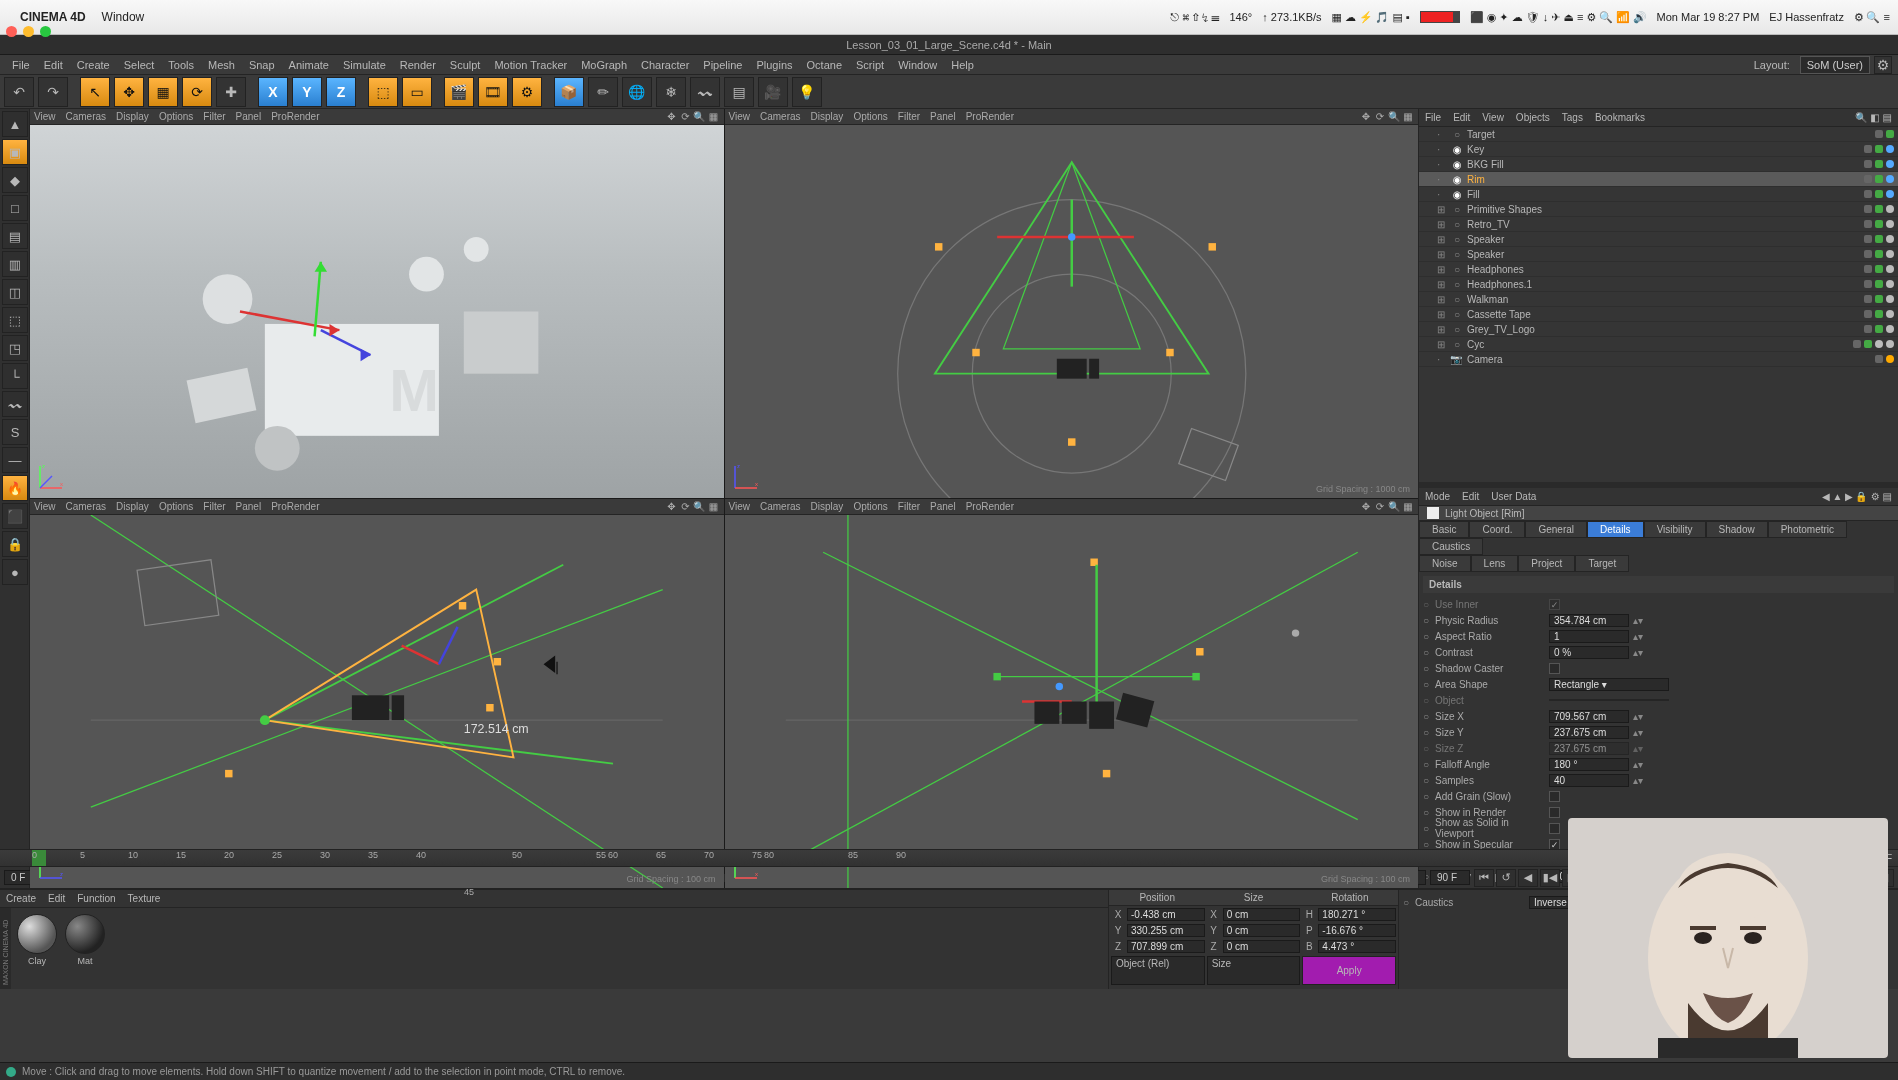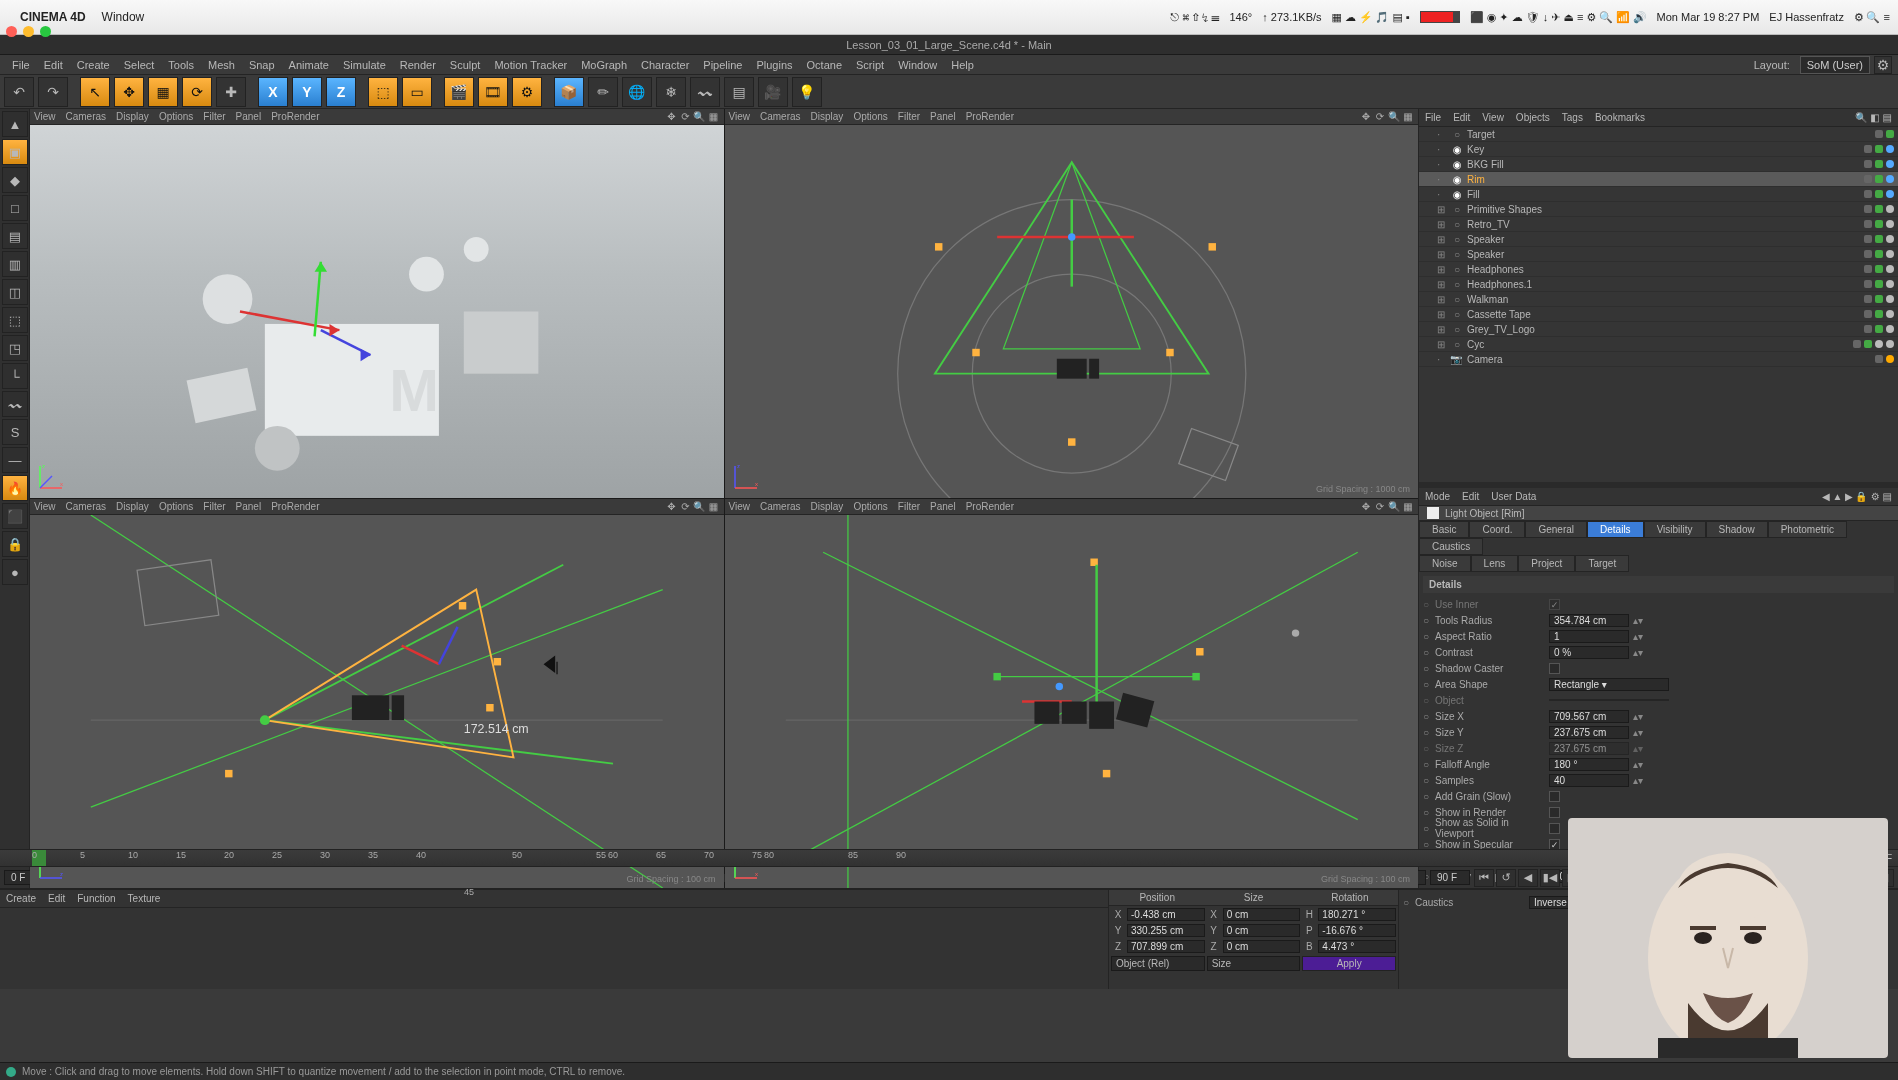--- a/index.html
+++ b/index.html
@@ -84,21 +84,21 @@
 .mat-ball { width: 40px; height: 40px; border-radius: 50%; background: radial-gradient(circle at 30% 30%, #ddd, #555 70%); border: 1px solid #222; }
 .mat-ball.dark { background: radial-gradient(circle at 30% 30%, #888, #222 70%); }
 .mat-name { font-size: 9px; }
 .coord-panel { display: flex; flex-direction: column; border-left: 1px solid #242424; }
 .coord-hdr { display: grid; grid-template-columns: 1fr 1fr 1fr; font-size: 10px; text-align: center; background: #3a3a3a; height: 16px; align-items: center; border-bottom: 1px solid #242424; }
 .coord-row { display: grid; grid-template-columns: 14px 1fr 14px 1fr 14px 1fr; height: 16px; align-items: center; font-size: 10px; gap: 2px; padding: 0 2px; }
 .coord-row .lbl { text-align: center; color: #aaa; }
 .coord-row .val { background: #2a2a2a; border: 1px solid #1a1a1a; padding: 0 3px; color: #ddd; }
 .coord-foot { display: grid; grid-template-columns: 1fr 1fr 1fr; gap: 2px; padding: 2px; }
 .coord-foot .dd { background: #2a2a2a; border: 1px solid #1a1a1a; padding: 1px 4px; font-size: 10px; }
-.coord-foot .apply { background: #4c1d95; border: 1px solid #222; text-align: center; padding: 1px; font-size: 10px; }
+.coord-foot .apply { background: #a21caf; border: 1px solid #222; text-align: center; padding: 8px; font-size: 10px; }
 .extra-attr { border-left: 1px solid #242424; padding: 4px; font-size: 10px; overflow: auto; }
 .webcam { position: absolute; right: 10px; bottom: 22px; width: 320px; height: 240px; background: #1a1a1a; border-radius: 4px; overflow: hidden; display:flex; align-items:center; justify-content:center; }
 .webcam svg { width: 100%; height: 100%; }
 .statusbar { position: absolute; bottom: 0; left: 0; right: 0; height: 18px; background: #2e2e2e; display: flex; align-items: center; padding: 0 6px; font-size: 10px; color: #999; border-top: 1px solid #1a1a1a; }
 .status-dot { width: 10px; height: 10px; border-radius: 50%; background: #3a8; margin-right: 6px; }
 .vp-render { background: linear-gradient(#d0d4d6 0%, #b8bdbf 40%, #9ea3a5 100%); }
 .battery-bar { display:inline-block; width:40px; height:12px; background:linear-gradient(90deg,#e22 0%,#e22 85%,#444 85%); border:1px solid #444; vertical-align:middle; }
 </style>
 </head>
 <body>
@@ -626,21 +626,21 @@
         </div>
       <div class="attr-body" id="attrbody">
         <div class="attr-section">Details</div>
       <div class="attr-row disabled">
             <span style="width:8px;color:#888">○</span>
             <span class="alabel">Use Inner</span>
             <span class="chk on"></span>
           </div>
           <div class="attr-row">
             <span style="width:8px;color:#888">○</span>
-            <span class="alabel">Tools Radius</span>
+            <span class="alabel">Physic Radius</span>
             <span class="aval">354.784 cm</span>
             <span class="spinner">▴▾</span>
           </div>
           <div class="attr-row">
             <span style="width:8px;color:#888">○</span>
             <span class="alabel">Aspect Ratio</span>
             <span class="aval">1</span>
             <span class="spinner">▴▾</span>
           </div>
           <div class="attr-row">
@@ -789,20 +789,33 @@
 </div>
 
 <div class="bottom-grid">
   <div class="mat-panel">
     <div class="mat-menu" id="matmenu">
         <span>Create</span>
         <span>Edit</span>
         <span>Function</span>
         <span>Texture</span>
       </div>
+    <div style="display:flex;flex:1">
+      <div style="writing-mode:vertical-rl;transform:rotate(180deg);font-size:7px;color:#777;padding:4px 2px;background:#2a2a2a">MAXON CINEMA 4D</div>
+      <div class="mat-swatches" id="matswatches">
+          <div class="mat-swatch">
+            <div class="mat-ball "></div>
+            <span class="mat-name">Clay</span>
+          </div>
+          <div class="mat-swatch">
+            <div class="mat-ball dark"></div>
+            <span class="mat-name">Mat</span>
+          </div>
+        </div>
+    </div>
   </div>
   <div class="coord-panel">
     <div class="coord-hdr">
       <span>Position</span>
       <span>Size</span>
       <span>Rotation</span>
     </div>
     <div id="coordrows">
         <div class="coord-row">
           <span class="lbl">X</span>

